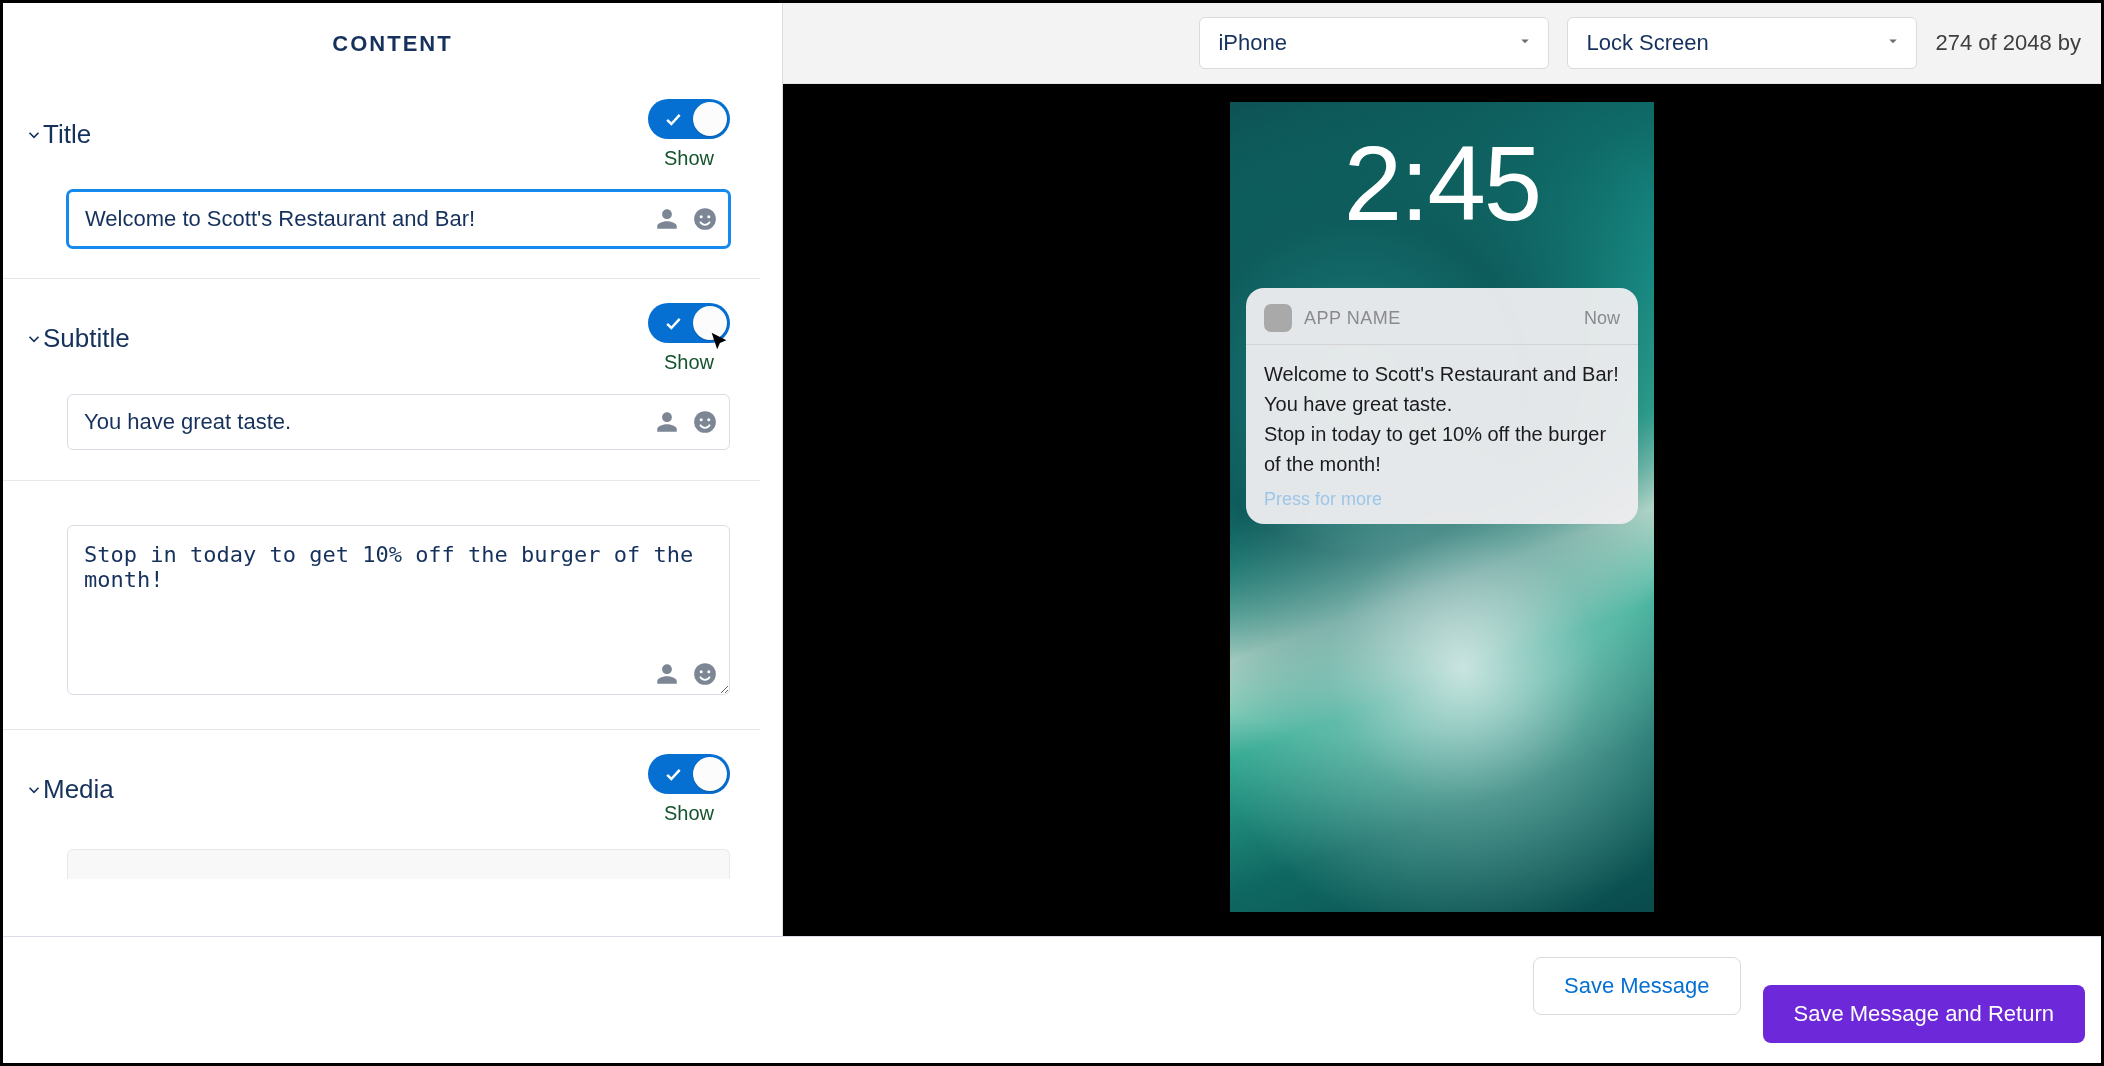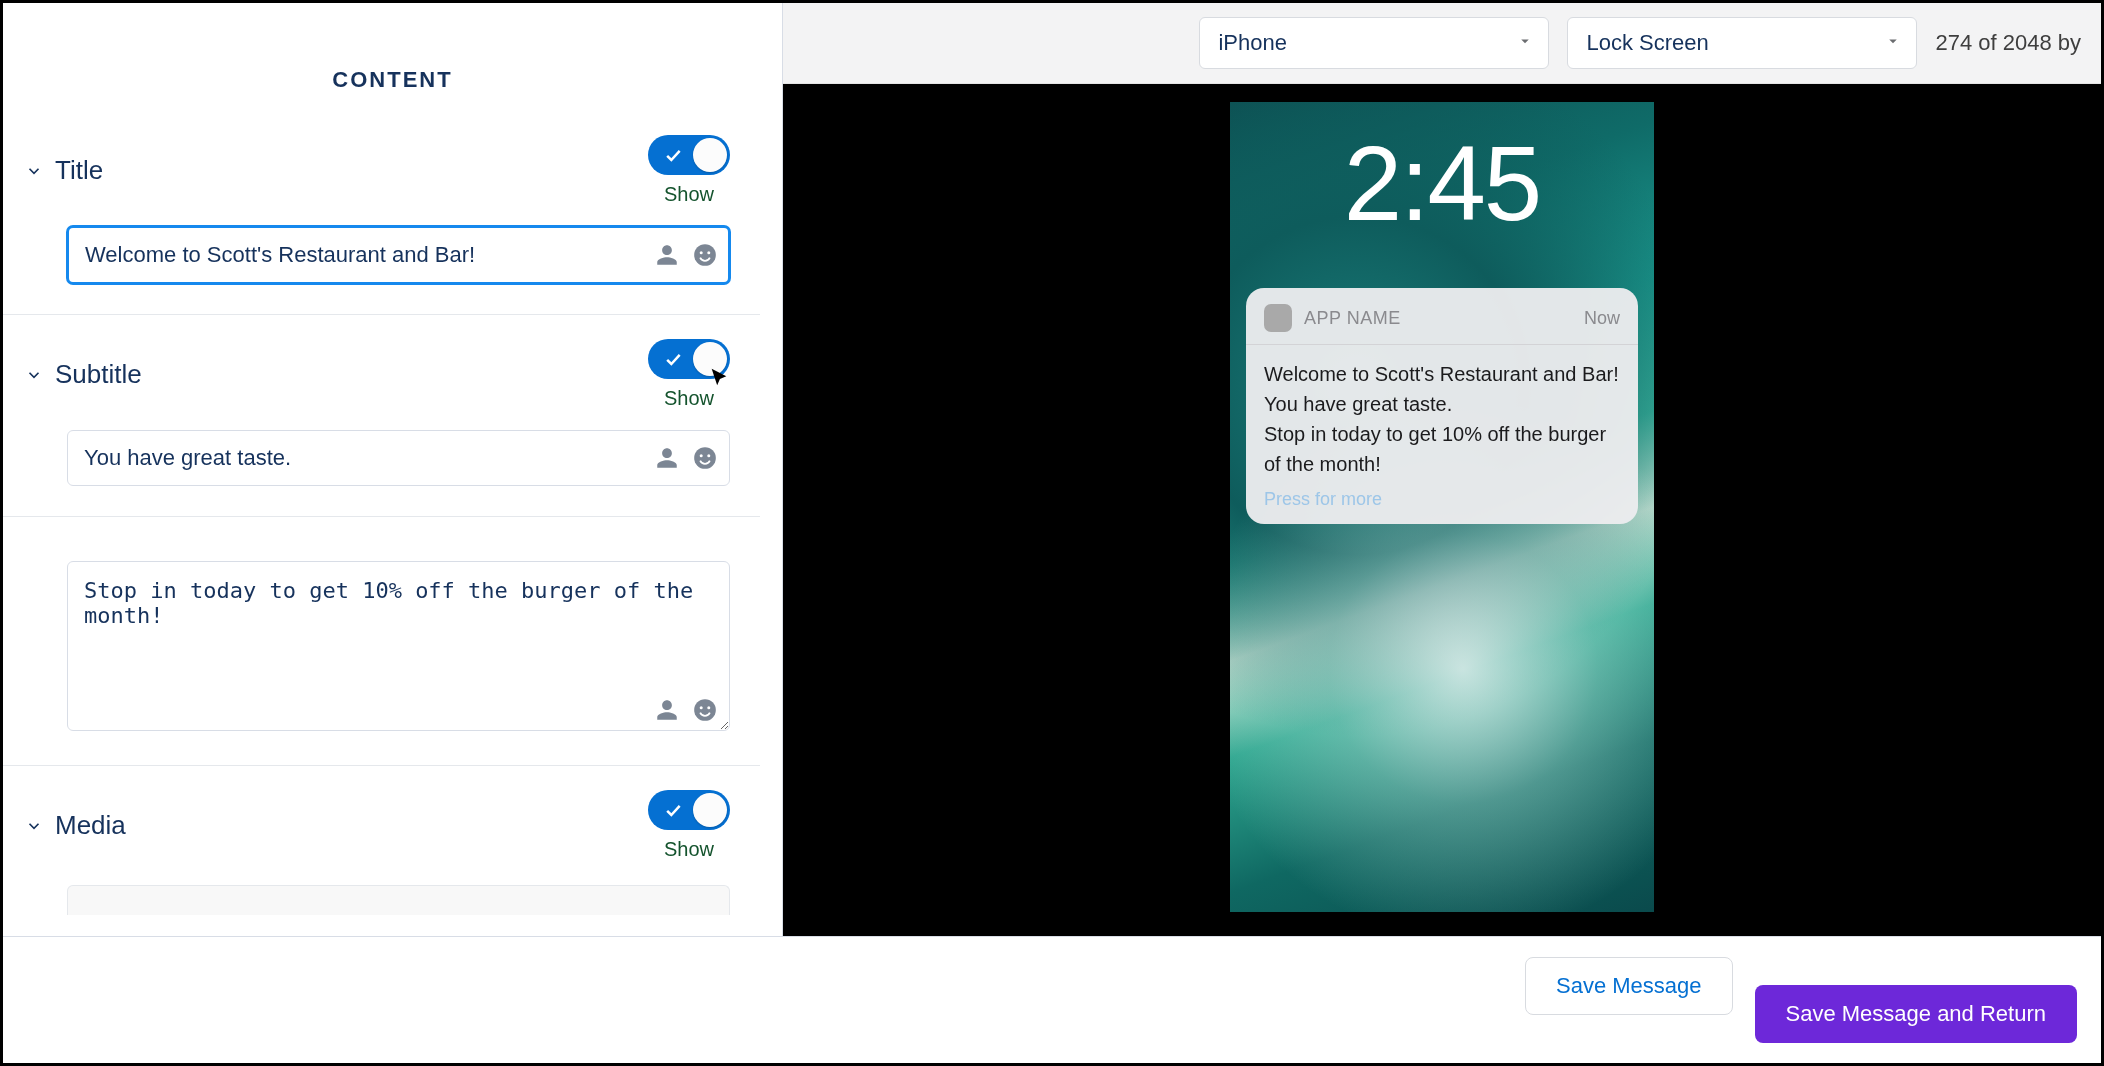--- a/index.html
+++ b/index.html
@@ -30,21 +30,20 @@
     overflow: hidden;
     position: relative;
   }
   .panel-title {
     text-align: center;
     font-weight: 700;
     font-size: 22px;
     letter-spacing: 2px;
     color: #16325c;
     padding: 28px 7px 18px;
-    margin-top: 36px;
   }
   .sections {
     flex: 1;
     overflow-y: auto;
     padding-right: 22px;
   }
   .sections::-webkit-scrollbar { width: 14px; }
   .sections::-webkit-scrollbar-thumb { background:#c9c9c9; border-radius:7px; }
   .sections::-webkit-scrollbar-track { background:transparent; }
 
@@ -53,21 +52,20 @@
     padding: 24px 30px 30px 22px;
   }
   .section-header {
     display: flex;
     align-items: center;
     justify-content: space-between;
   }
   .section-header-left {
     display: flex;
     align-items: center;
-    gap: 12px;
   }
   .chevron {
     width: 18px; height: 18px;
     display: inline-flex; align-items:center; justify-content:center;
   }
   .chevron svg { width:18px; height:18px; stroke:#16325c; stroke-width:2.2; fill:none; }
   .section-label {
     font-size: 26px;
     color: #16325c;
     font-weight: 400;
@@ -227,21 +225,21 @@
     margin-left:auto; color:#8a8a8e; font-size:18px;
   }
   .notif-divider { height:1px; background:#d3d3d6; margin:12px -18px 14px; }
   .notif-body { color:#1b1b1d; font-size:20px; line-height:1.5; }
   .notif-body .row { margin:0; }
   .notif-press { color:#9dc6e8; font-size:18px; margin-top:10px; }
 
   
   .footer {
     border-top:1px solid #d8dde6;
-    padding: 20px 24px;
+    padding: 20px 16px;
     display:flex; justify-content:flex-end; gap:22px;
     background:#fff;
   }
   .btn {
     height:58px; padding:0 30px;
     border-radius:8px;
     font-size:22px;
     display:inline-flex; align-items:center; justify-content:center;
     cursor:pointer;
     border:1px solid transparent;

